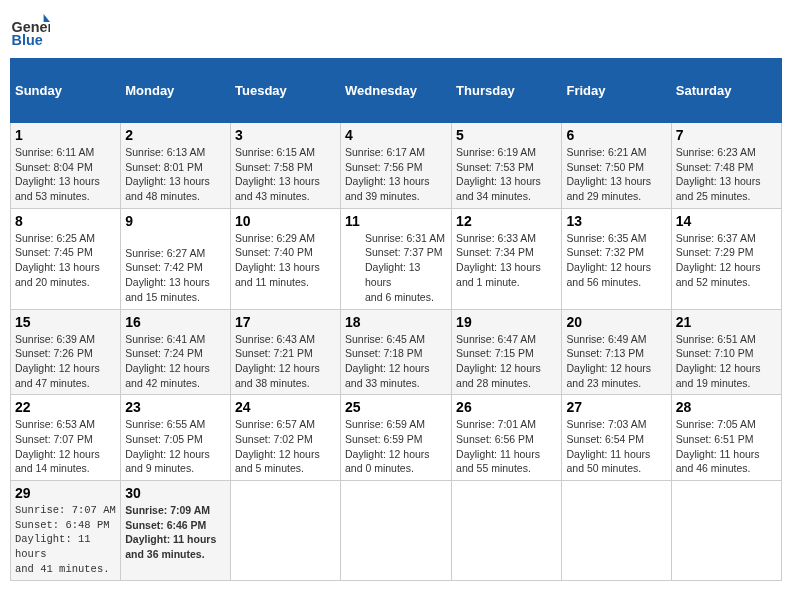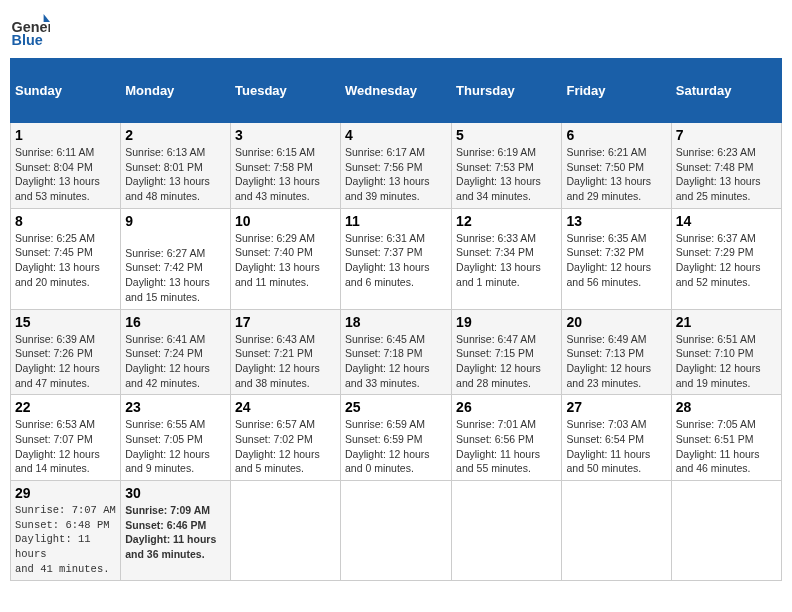--- a/index.html
+++ b/index.html
@@ -179,21 +179,21 @@
         </td>
         <td>
           <span class="day-num">10</span>
           <div class="day-info" style="white-space: pre-line;">Sunrise: 6:29 AM
 Sunset: 7:40 PM
 Daylight: 13 hours
 and 11 minutes.</div>
         </td>
         <td>
           <span class="day-num">11</span>
-          <div class="day-info" style="white-space: pre-line;">Sunrise: 6:31 AM
+          <div class="day-info" style="white-space: pre-line; margin-left: 20px;">Sunrise: 6:31 AM
 Sunset: 7:37 PM
 Daylight: 13 hours
 and 6 minutes.</div>
         </td>
         <td>
           <span class="day-num">12</span>
           <div class="day-info" style="white-space: pre-line;">Sunrise: 6:33 AM
 Sunset: 7:34 PM
 Daylight: 13 hours
 and 1 minute.</div>

